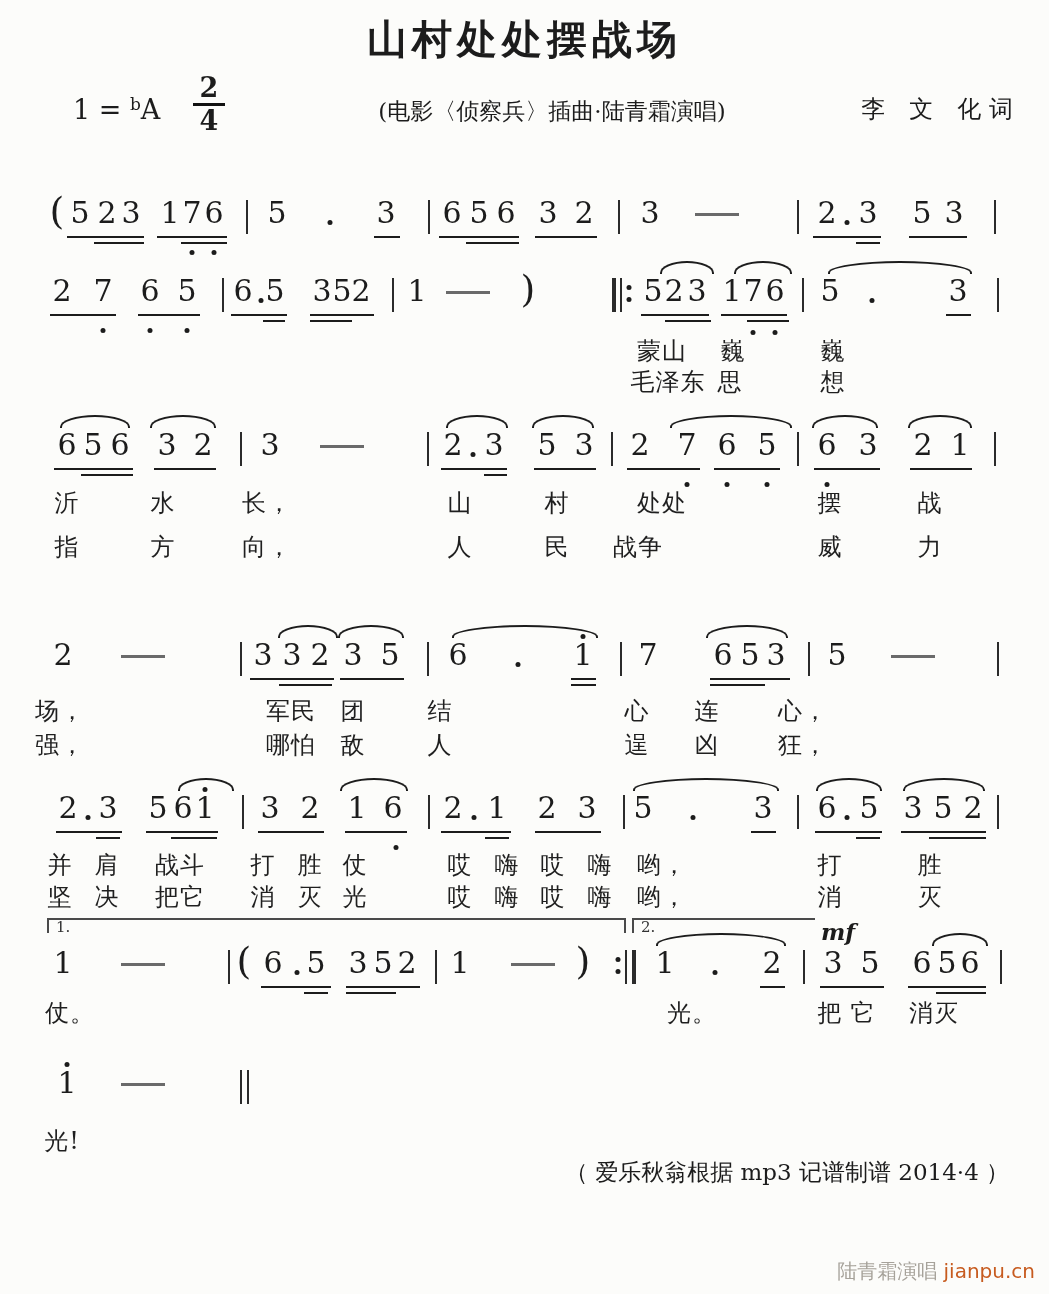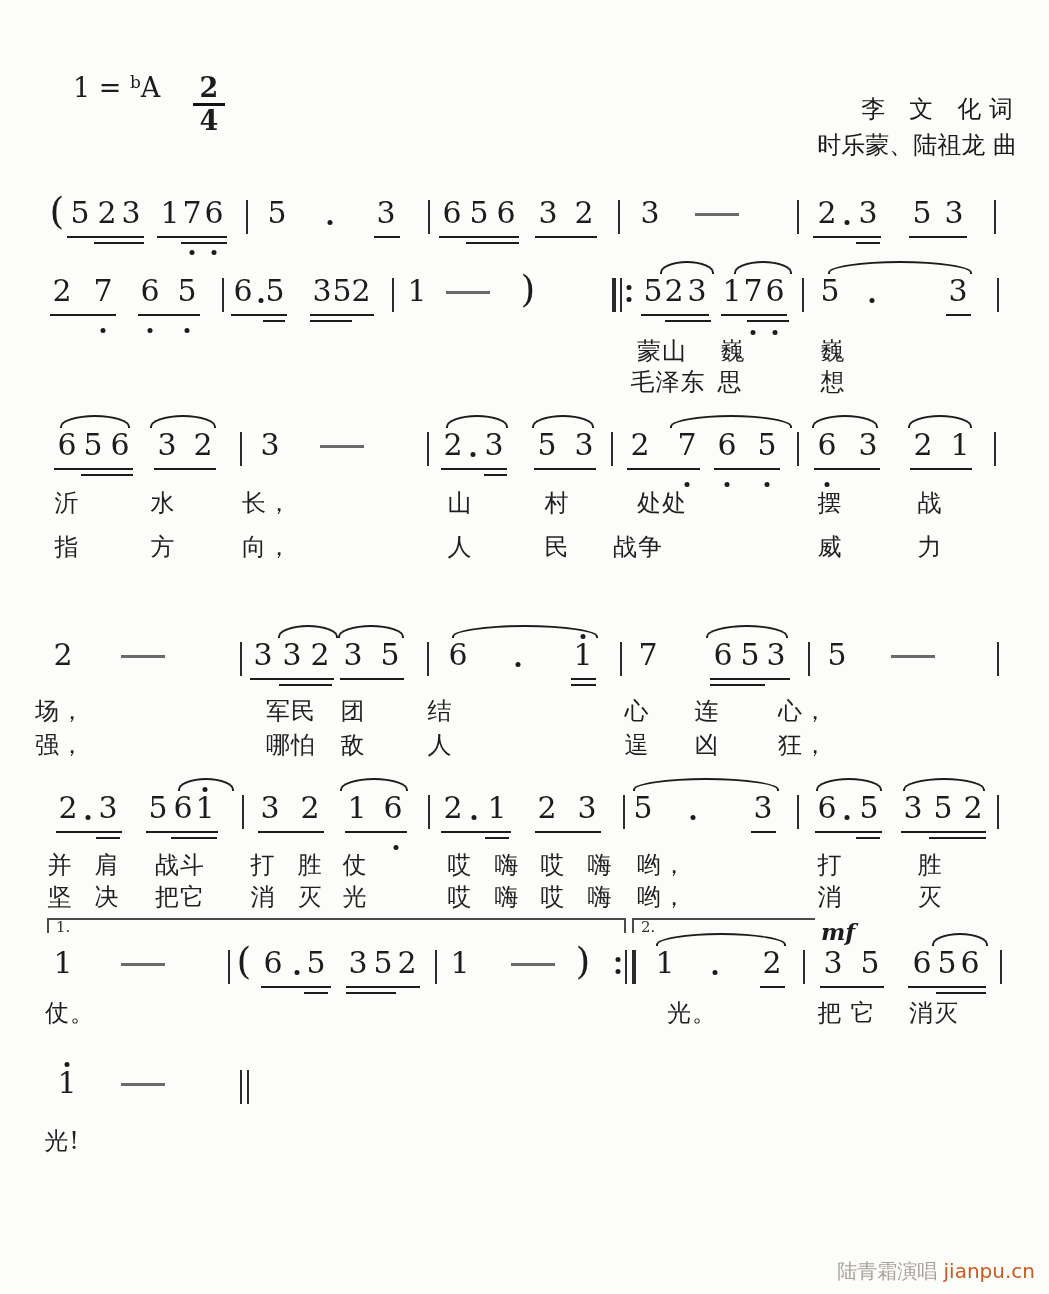--- a/index.html
+++ b/index.html
@@ -1,21 +1,21 @@
 <!DOCTYPE html>
 <html><head>
 <meta charset="utf-8">
 <style>
   html,body{margin:0;padding:0;background:#e8e8e4;}
   #sheet{position:relative;width:1049px;height:1294px;margin:0 auto;background:#fcfcfa;overflow:hidden;
          font-family:"DejaVu Serif","Liberation Serif",serif;color:#1c1c1c;}
   .title{position:absolute;left:50%;top:12px;transform:translateX(-50%);
          font-family:"DejaVu Sans","Liberation Sans",sans-serif;
          font-size:40px;font-weight:700;letter-spacing:5px;white-space:nowrap;}
-  .keysig{position:absolute;left:73px;top:72px;font-size:27px;white-space:nowrap;}
+  .keysig{position:absolute;left:73px;top:94px;font-size:27px;white-space:nowrap;}
   .keysig sup{font-size:17px;vertical-align:9px;}
   .timesig{position:absolute;left:193px;top:74px;width:32px;text-align:center;}
   .ts-num{font-size:27px;font-weight:700;line-height:1.05;}
   .ts-line{height:3px;background:#111;margin:1px 0;}
   .subtitle{position:absolute;left:552px;top:96px;transform:translateX(-50%);
             font-size:23px;white-space:nowrap;}
   .credit{position:absolute;font-size:24px;white-space:nowrap;}
   .credit.lyr{right:36px;top:93px;}
   .credit.cmp{right:32px;top:129px;}
   .footer{position:absolute;left:787px;top:1157px;transform:translateX(-50%);
@@ -35,28 +35,29 @@
   .odot{position:absolute;width:5px;height:5px;border-radius:50%;background:#1c1c1c;transform:translateX(-50%);}
   .volta{position:absolute;height:13px;border-top:2px solid #4a4a4a;border-left:2px solid #4a4a4a;border-right:2px solid #4a4a4a;}
   .volta span{position:absolute;left:7px;top:-2px;font-size:15px;color:#333;}
   .lyric{position:absolute;transform:translateX(-50%);font-size:24px;color:#1f1f1f;
          white-space:nowrap;letter-spacing:1px;line-height:1.1;}
 </style>
 </head>
 <body>
 
 <div id="sheet">
+  <div class="title">山村处处摆战场</div>
   <div class="keysig"><span>1 = </span><sup>b</sup><span>A</span></div>
   <div class="timesig">
     <div class="ts-num">2</div>
     <div class="ts-line"></div>
     <div class="ts-num">4</div>
   </div>
+  <div class="subtitle">(电影〈侦察兵〉插曲·陆青霜演唱)</div>
   <div class="credit lyr">李　文　化 词</div>
-  <div class="credit cmp">时乐蒙、陆祖龙 曲</div>
   <div id="score">
       <div class="tk paren" style="left: 57px; top: 192px;">(</div>
       <div class="tk" style="left: 80px; top: 198px;">5</div>
       <div class="tk" style="left: 107px; top: 198px;">2</div>
       <div class="tk" style="left: 131px; top: 198px;">3</div>
       <div class="tk" style="left: 170px; top: 198px;">1</div>
       <div class="tk" style="left: 192px; top: 198px;">7</div>
       <div class="tk" style="left: 214px; top: 198px;">6</div>
       <div class="barline" style="left: 246px; top: 200px;"></div>
       <div class="tk" style="left: 277px; top: 198px;">5</div>
@@ -381,14 +382,15 @@
       <div class="lyric" style="left: 830px; top: 1000px;">把</div>
       <div class="lyric" style="left: 863px; top: 1000px;">它</div>
       <div class="lyric" style="left: 934px; top: 1000px;">消灭</div>
       <div class="tk" style="left: 67px; top: 1068px;">1</div>
       <div class="dash" style="left: 143px; top: 1083px;"></div>
       <div class="barline" style="left: 240px; top: 1070px;"></div>
       <div class="barline" style="left: 247px; top: 1070px;"></div>
       <div class="odot" style="left: 67px; top: 1062px;"></div>
       <div class="lyric" style="left: 62px; top: 1128px;">光!</div>
     </div>
+  <div class="footer">（ 爱乐秋翁根据 mp3 记谱制谱 2014·4 ）</div>
   <div class="watermark"><span class="wm-name" style="color: rgb(166, 162, 154);">陆青霜演唱 </span><span class="wm-url" style="color: rgb(199, 91, 31);">jianpu.cn</span></div>
 </div>
 
 </body></html>

